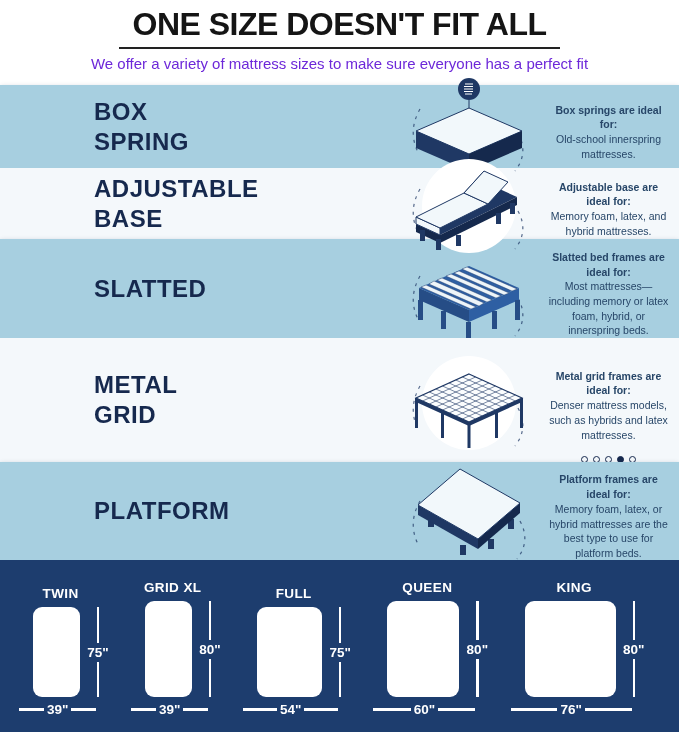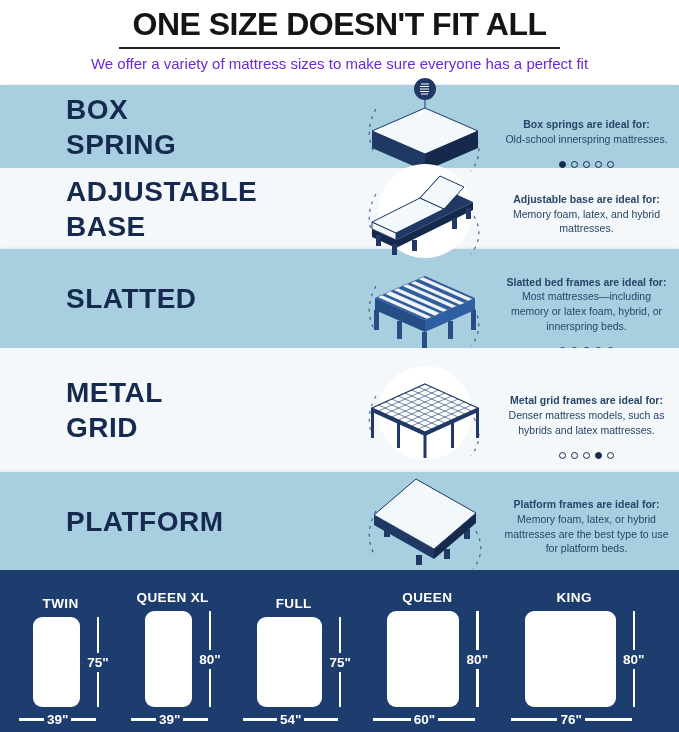--- a/index.html
+++ b/index.html
@@ -10,22 +10,22 @@
   
   .header{height:85px;text-align:center;padding-top:6px;}
   .title{display:inline-block;margin:0;font-size:32px;font-weight:800;letter-spacing:-0.5px;
          color:var(--c-title);border-bottom:2px solid #222;padding:0 14px 4px 14px;}
   .subtitle{margin:6px 0 0 0;font-size:15px;color:#6d28d9;}
 
   
   .band{position:relative;display:flex;align-items:center;}
   .band.blue{background:var(--c-band_blue);box-shadow:0 2px 5px rgba(15,35,70,.28);}
   .band.white{background:var(--c-band_white);}
-  .band-label{flex:0 0 350px;padding-left:66px;font-size:28px;font-weight:bold;letter-spacing:.5px;
-              color:var(--c-ink);line-height:1.25;white-space:pre-line;}
+  .band-label{flex:0 0 350px;padding-left:50px;font-size:24px;font-weight:bold;letter-spacing:.5px;
+              color:var(--c-ink);line-height:1.25;white-space:pre-line;margin-left:44px;}
   .illo{flex:0 0 150px;display:flex;justify-content:center;align-items:center;position:relative;z-index:3;}
   .desc{flex:1;display:flex;flex-direction:column;align-items:center;justify-content:center;
         text-align:center;padding:0 10px 0 4px;color:var(--c-desc_text);margin-top:32px;}
   .desc-head{font-size:10.5px;font-weight:bold;line-height:1.4;}
   .desc-body{font-size:10.5px;line-height:1.4;max-width:172px;}
   .dots{margin-top:14px;display:flex;align-items:center;}
   .dot{width:7px;height:7px;border-radius:50%;border:1.5px solid var(--c-ink);margin:0 2.5px;display:inline-block;}
   .dot.active{background:var(--c-ink);}
 
   
@@ -87,21 +87,21 @@
       <div class="dots">
           <span class="dot active"></span>
           <span class="dot"></span>
           <span class="dot"></span>
           <span class="dot"></span>
           <span class="dot"></span>
         </div>
     </div>
   </div>
 
-  <div class="band white" style="height:81px">
+  <div class="band white" style="height:71px">
     <div class="band-label">ADJUSTABLE
 BASE</div>
     <div class="illo">
       <svg width="150" height="105" viewBox="0 0 150 105">
         <circle class="f-circle" cx="75" cy="55" r="47"></circle>
         <path class="dash" d="M26,38 q-13,23 -1,45"></path>
         <path class="dash" d="M124,60 q11,20 -3,38"></path>
         <polygon class="f-navy" points="22,73 46,84 123,46 99,35"></polygon>
         <polygon class="f-deep" points="22,73 46,84 46,92 22,81"></polygon>
         <polygon class="f-deep" points="46,84 123,46 123,54 46,92"></polygon>
@@ -236,21 +236,21 @@
         </div>
       </div>
       <div class="dim-h" style="width: 76.8px;">
         <span class="hseg"></span>
         <span class="dim-label">39"</span>
         <span class="hseg"></span>
       </div>
     </div>
 
     <div class="size-col">
-      <div class="size-name">QUEEN XL</div>
+      <div class="size-name">GRID XL</div>
       <div class="size-row">
         <div class="m-rect" style="width: 46.8px; height: 96px;"></div>
         <div class="dim-v" style="height: 96px;">
           <span class="vseg"></span>
           <span class="dim-label">80"</span>
           <span class="vseg"></span>
         </div>
       </div>
       <div class="dim-h" style="width: 76.8px;">
         <span class="hseg"></span>

